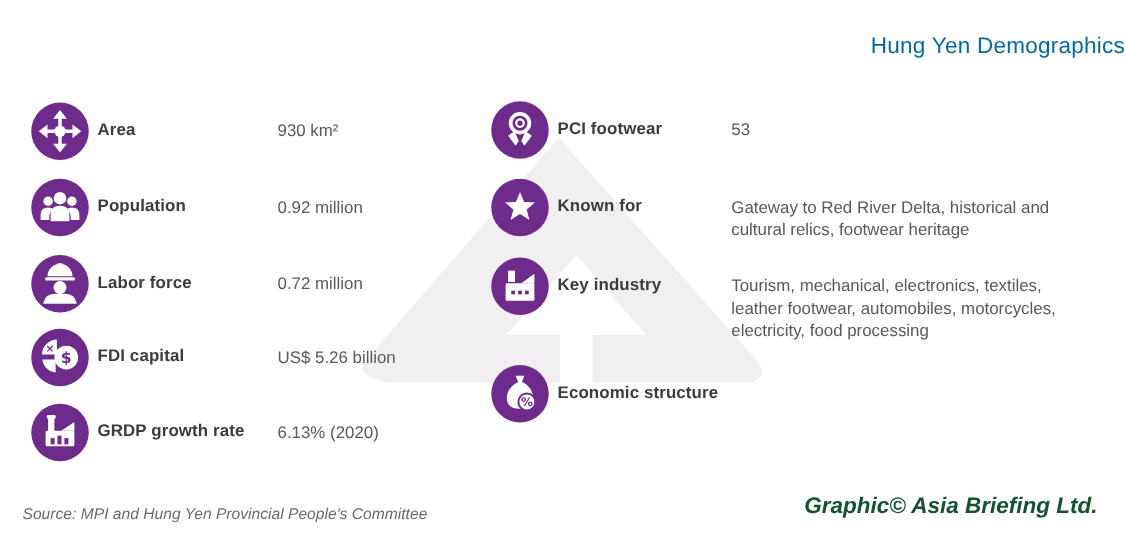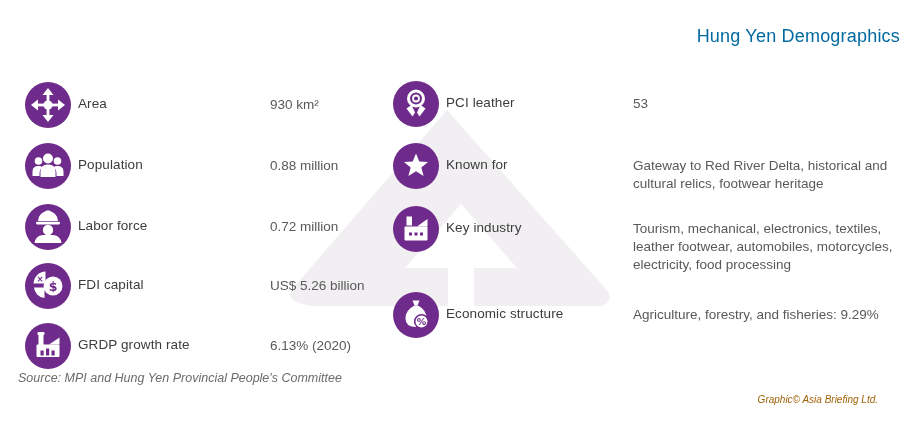--- a/index.html
+++ b/index.html
@@ -12,44 +12,44 @@
     position:absolute;top:26px;left:0;width:100%;text-align:right;
     font-size:18px;letter-spacing:.2px;color:#0369a1;
   }
   .row{position:absolute;height:46px;}
   .icon-circle{
     position:absolute;left:0;top:0;width:46px;height:46px;border-radius:50%;
     background:#6f2b8b;
   }
   .icon-circle svg{position:absolute;left:0;top:0;}
   .stat-label{
-    position:absolute;left:53px;top:14px;font-size:13.5px;font-weight:normal;
+    position:absolute;left:53px;top:14px;font-size:13.5px;font-weight:bold;
     color:#3c3c3c;white-space:nowrap;letter-spacing:.1px;
   }
   .stat-value{
-    position:absolute;top:14px;font-size:13.5px;color:#595959;line-height:18px;margin-left:48px;
+    position:absolute;top:14px;font-size:13.5px;color:#595959;line-height:18px;
   }
   .col-l .stat-value{left:197px;white-space:nowrap;}
   .col-r .stat-value{left:192px;width:288px;}
   #row-l1{left:25px;top:82px;}
   #row-l2{left:25px;top:143px;}
   #row-l3{left:25px;top:204px;}
   #row-l4{left:25px;top:263px;}
   #row-l5{left:25px;top:323px;}
   #row-r1{left:393px;top:81px;}
   #row-r2{left:393px;top:143px;}
   #row-r3{left:393px;top:206px;}
   #row-r4{left:393px;top:292px;}
   .source-note{
-    position:absolute;left:18px;top:371px;font-size:12.5px;font-style:italic;
+    position:absolute;left:18px;top:404px;font-size:12.5px;font-style:italic;
     color:#6b6b6b;
   }
   .graphic-credit{
-    position:absolute;right:22px;top:394px;font-size:10px;font-style:italic;
-    color:#a16207;font-weight:400;
+    position:absolute;right:22px;top:394px;font-size:18px;font-style:italic;
+    color:#14532d;font-weight:700;
   }
 </style>
 </head>
 <body>
 
 <div class="canvas">
 
   <svg class="watermark" viewBox="0 0 900 427">
     <path fill="#f1eff2" fill-rule="evenodd" d="
       M447 110 L605 288 Q616 300 602 306 L310 306 Q282 300 293 288 Z
@@ -83,21 +83,21 @@
         <circle cx="23" cy="15.5" r="5"></circle>
             <circle cx="13.5" cy="18" r="3.8"></circle>
             <circle cx="32.5" cy="18" r="3.8"></circle>
         <path d="M15.5 34 v-5.5 q0-7 7.5-7 q7.5 0 7.5 7 V34 Z"></path>
         <path d="M7.5 33 v-4.5 q0-5.5 6-5.5 q2.5 0 4 1.2 q-3 2.3 -3 6.3 V33 Z"></path>
         <path d="M38.5 33 v-4.5 q0-5.5 -6-5.5 q-2.5 0 -4 1.2 q3 2.3 3 6.3 V33 Z"></path>
           </g>
         </svg>
     </div>
     <div class="stat-label">Population</div>
-    <div class="stat-value">0.88 million</div>
+    <div class="stat-value">0.92 million</div>
   </div>
 
   <div class="row col-l" id="row-l3">
     <div class="icon-circle">
       <svg viewBox="0 0 46 46" width="46" height="46">
           <g fill="#fff">
         <path d="M13 17 a10 10 0 0 1 20 0 Z"></path>
         <rect x="20.5" y="6.5" width="5" height="4" rx="1.2"></rect>
         <rect x="11" y="17.8" width="24" height="2.6" rx="1.3"></rect>
         <circle cx="23" cy="26" r="5.2"></circle>
@@ -151,21 +151,21 @@
         <g fill="none" stroke="#fff">
           <circle cx="23" cy="17.5" r="7.5" stroke-width="3"></circle>
           <circle cx="23" cy="17.5" r="3" stroke-width="1.8"></circle>
         </g>
         <g fill="#fff">
           <polygon points="18.5,24 22,31.5 19.5,35.5 13.5,27.5"></polygon>
           <polygon points="27.5,24 24,31.5 26.5,35.5 32.5,27.5"></polygon>
         </g>
       </svg>
     </div>
-    <div class="stat-label">PCI leather</div>
+    <div class="stat-label">PCI footwear</div>
     <div class="stat-value">53</div>
   </div>
 
   <div class="row col-r" id="row-r2">
     <div class="icon-circle">
       <svg viewBox="0 0 46 46" width="46" height="46">
         <polygon fill="#fff" points="23,10.5 26.3,18.6 35,19 28.3,24.5 30.6,33 23,28.2 15.4,33 17.7,24.5 11,19 19.7,18.6"></polygon>
       </svg>
     </div>
     <div class="stat-label">Known for</div>
@@ -197,20 +197,19 @@
         <g fill="#fff">
           <polygon points="19.5,8.5 26.5,8.5 24.5,13.5 21.5,13.5"></polygon>
           <path d="M21.5 13.5 h3.5 q8.5 4.5 8.5 13 q0 8.5 -10.5 8.5 q-10.5 0 -10.5 -8.5 q0 -8.5 9 -13 Z"></path>
         </g>
         <circle cx="28.5" cy="29.5" r="6.8" fill="#fff" stroke="#6f2b8b" stroke-width="1.6"></circle>
         <text x="28.5" y="33" font-size="9.5" font-weight="bold" fill="#6f2b8b" text-anchor="middle" font-family="DejaVu Sans, sans-serif">%</text>
       </svg>
     </div>
     <div class="stat-label">Economic structure</div>
     <div class="stat-value">
-      <div>Agriculture, forestry, and fisheries: 9.29%</div>
     </div>
   </div>
 
   <div class="source-note">Source: MPI and Hung Yen Provincial People's Committee</div>
   <div class="graphic-credit">Graphic© Asia Briefing Ltd.</div>
 
 </div>
 
 </body></html>

